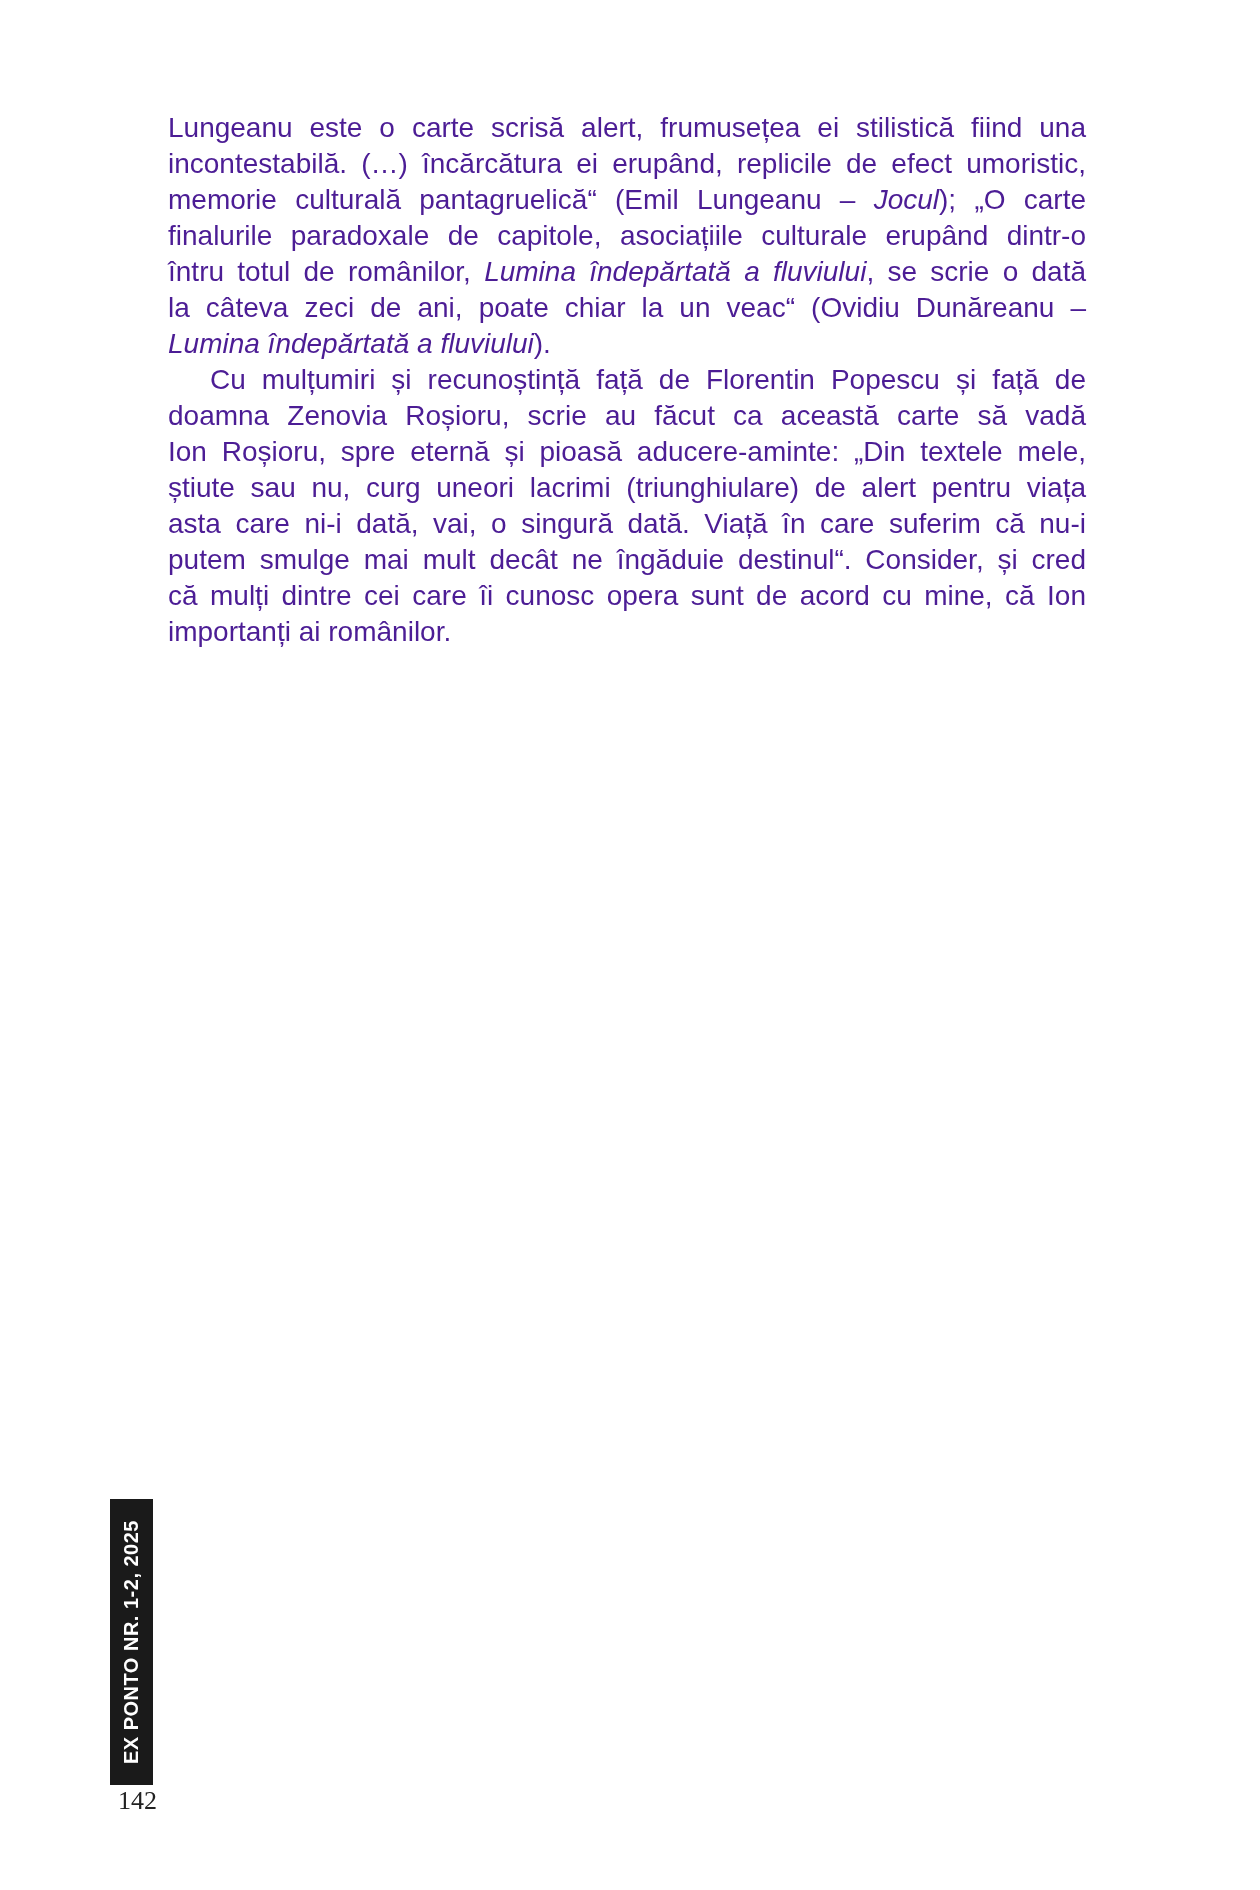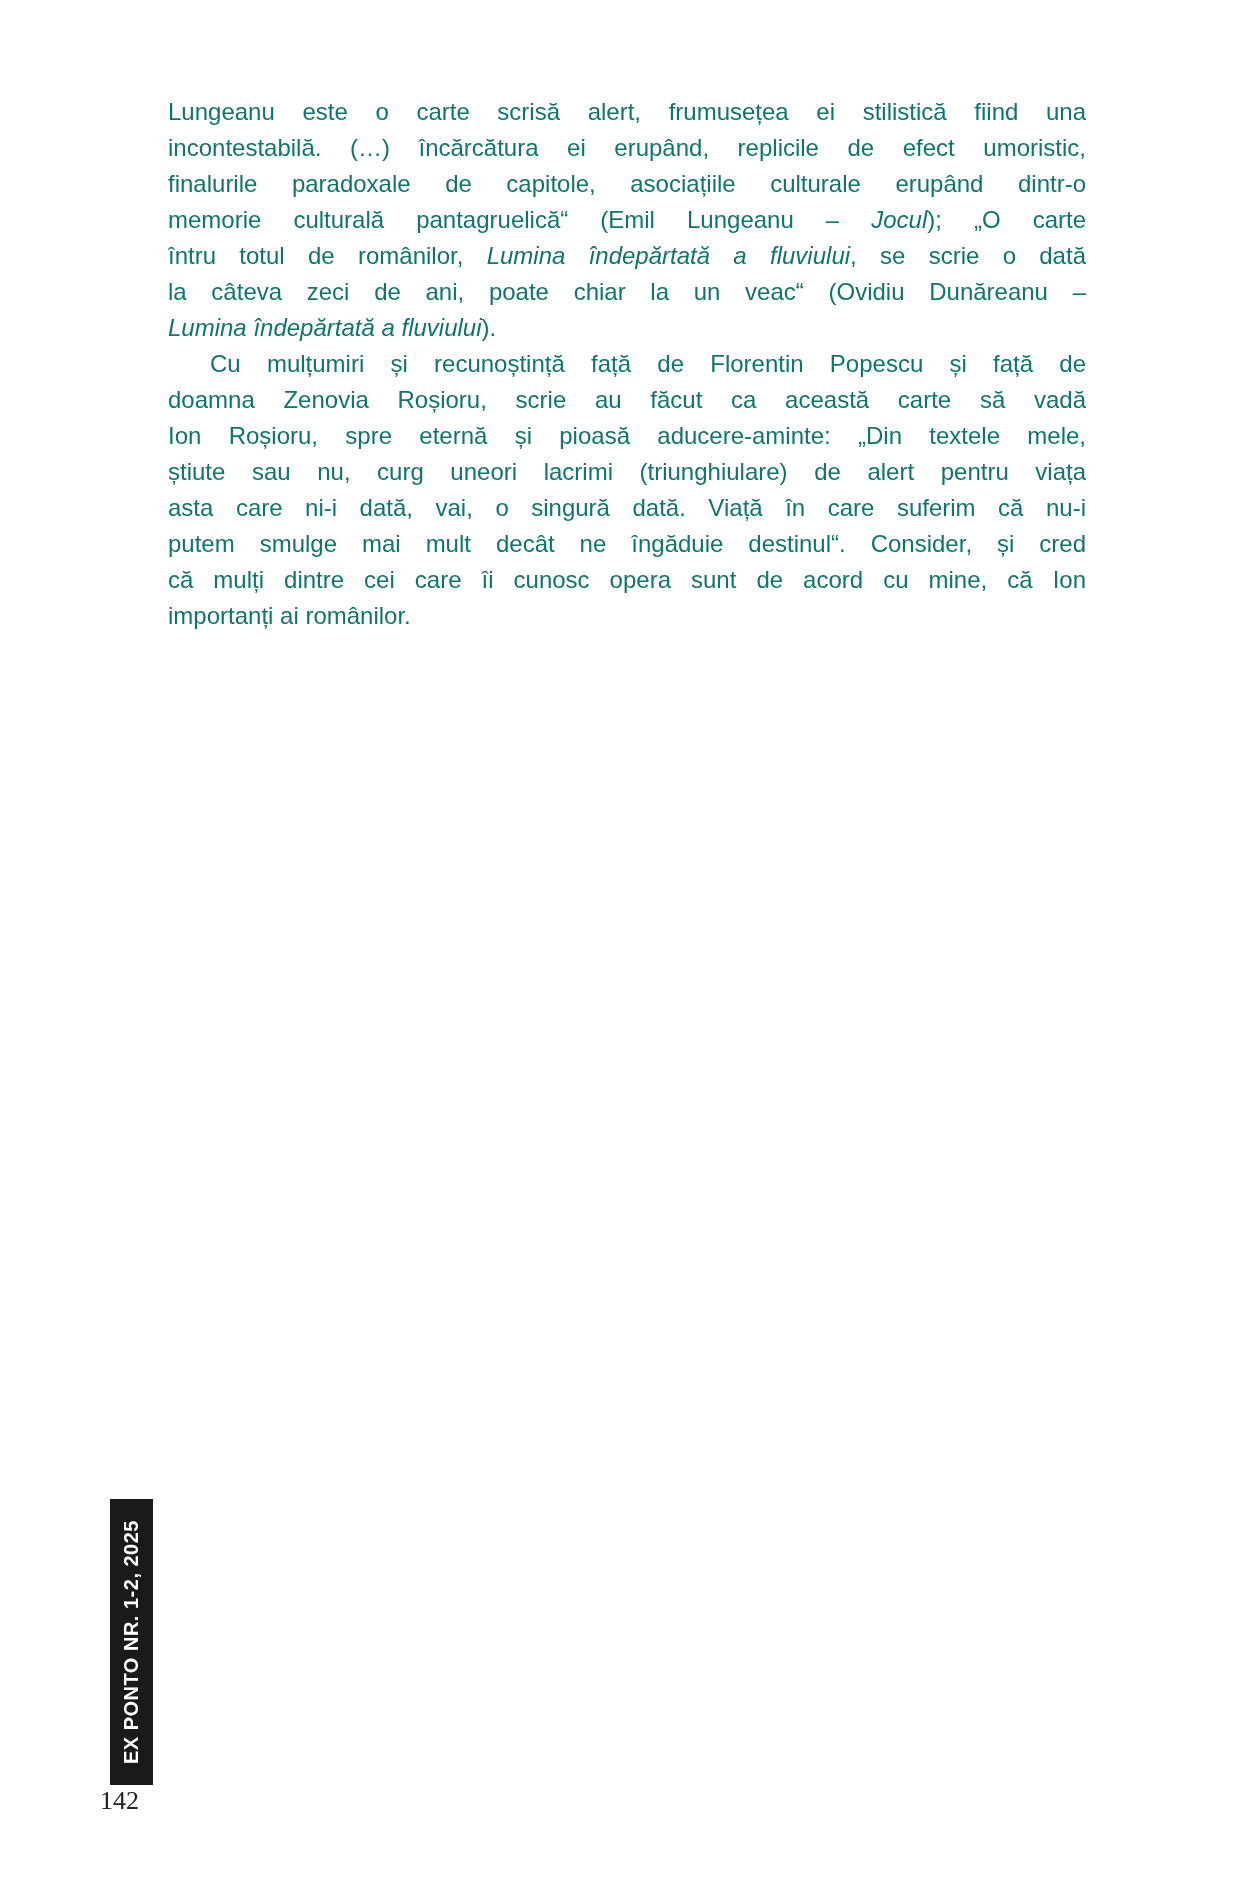--- a/index.html
+++ b/index.html
@@ -10,26 +10,26 @@
   .page {
     position: relative;
     width: 1260px;
     height: 1890px;
     background: #ffffff;
     overflow: hidden;
   }
   .content {
     position: absolute;
     left: 168px;
-    top: 94px;
+    top: 110px;
     width: 918px;
     font-family: "Liberation Sans", sans-serif;
-    font-size: 24px;
+    font-size: 28px;
     line-height: 36px;
-    color: #0f766e;
+    color: #4c1d95;
   }
   .paragraph { margin: 0; }
   .line {
     text-align: justify;
     text-align-last: justify;
     white-space: normal;
   }
   .line.last {
     text-align-last: left;
   }
@@ -53,40 +53,40 @@
     transform: rotate(180deg);
     color: #ffffff;
     font-family: "Liberation Sans", sans-serif;
     font-weight: bold;
     font-size: 20px;
     letter-spacing: 0.5px;
     white-space: nowrap;
   }
   .page-number {
     position: absolute;
-    left: 98px;
+    left: 116px;
     top: 1786px;
     width: 43px;
     text-align: center;
     font-family: "Liberation Serif", serif;
     font-size: 26px;
     color: #222222;
   }
 </style>
 </head>
 <body>
 
 <div class="page">
 
   <div class="content">
       <div class="paragraph">
         <div class="line"><span>Lungeanu este o carte scrisă alert, frumusețea ei stilistică fiind una</span></div>
         <div class="line"><span>incontestabilă. (…) încărcătura ei erupând, replicile de efect umoristic,</span></div>
+        <div class="line"><span>memorie culturală pantagruelică“ (Emil Lungeanu – </span><span class="italic">Jocul</span><span>); „O carte</span></div>
         <div class="line"><span>finalurile paradoxale de capitole, asociațiile culturale erupând dintr-o</span></div>
-        <div class="line"><span>memorie culturală pantagruelică“ (Emil Lungeanu – </span><span class="italic">Jocul</span><span>); „O carte</span></div>
         <div class="line"><span>întru totul de românilor, </span><span class="italic">Lumina îndepărtată a fluviului</span><span>, se scrie o dată</span></div>
         <div class="line"><span>la câteva zeci de ani, poate chiar la un veac“ (Ovidiu Dunăreanu –</span></div>
         <div class="line last"><span class="italic">Lumina îndepărtată a fluviului</span><span>).</span></div>
       </div>
       <div class="paragraph">
         <div class="line indent"><span>Cu mulțumiri și recunoștință față de Florentin Popescu și față de</span></div>
         <div class="line"><span>doamna Zenovia Roșioru, scrie au făcut ca această carte să vadă</span></div>
         <div class="line"><span>Ion Roșioru, spre eternă și pioasă aducere-aminte: „Din textele mele,</span></div>
         <div class="line"><span>știute sau nu, curg uneori lacrimi (triunghiulare) de alert pentru viața</span></div>
         <div class="line"><span>asta care ni-i dată, vai, o singură dată. Viață în care suferim că nu-i</span></div>

